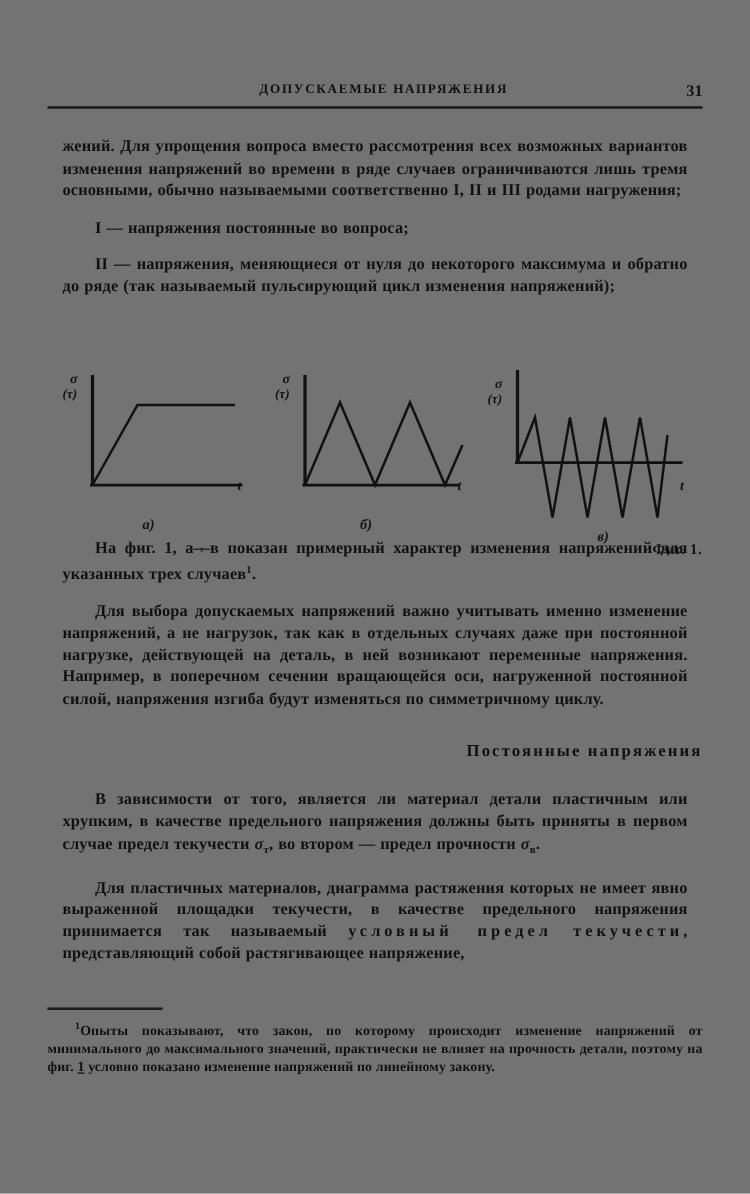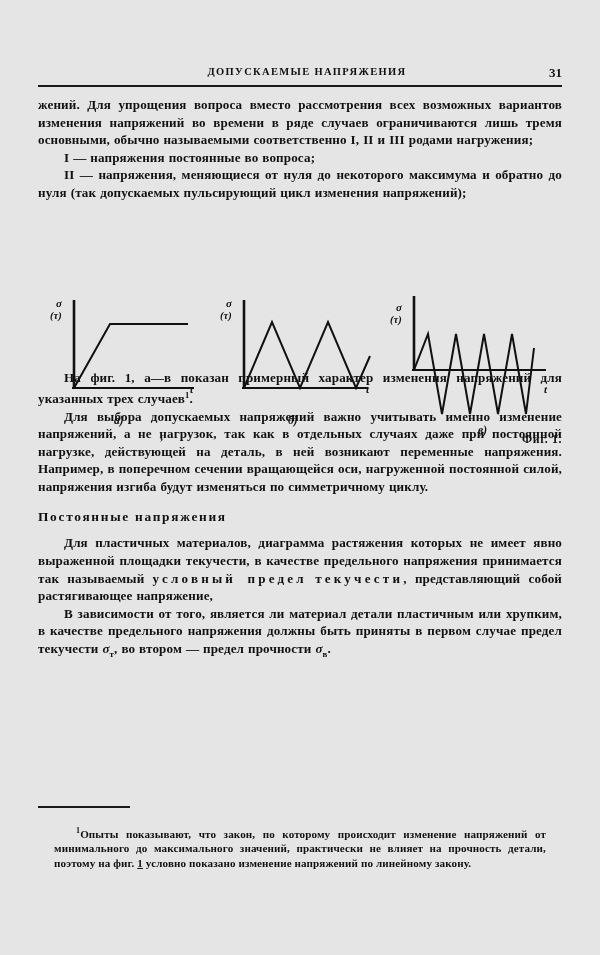--- a/index.html
+++ b/index.html
@@ -5,21 +5,21 @@
 <style>
   html, body {
     margin: 0;
     padding: 0;
     background: #ffffff;
   }
   .page {
     position: relative;
     width: 600px;
     height: 955px;
-    background: #e5e5e5;
+    background: #737373;
     margin: 0 auto;
     overflow: hidden;
     font-family: "Liberation Serif", "DejaVu Serif", serif;
     color: #111111;
   }
 
   
   .runhead {
     position: absolute;
     left: 38px;
@@ -59,21 +59,21 @@
   }
 
   
   .body-col {
     position: absolute;
     left: 38px;
     top: 96px;
     width: 524px;
   }
   p.tx {
-    margin: 0;
+    margin: 12px;
     font-size: 13.1px;
     line-height: 17.55px;
     text-align: justify;
     text-justify: inter-word;
     font-weight: bold;
     letter-spacing: 0.01em;
     word-spacing: 0.04em;
     -webkit-font-smoothing: none;
   }
   p.ind { text-indent: 26px; }
@@ -89,21 +89,21 @@
     vertical-align: sub;
     font-style: normal;
   }
   .sg { font-style: italic; font-family: "Liberation Serif", serif; }
 
   
   .sec-head {
     margin: 0;
     padding-top: 14px;
     padding-bottom: 9px;
-    text-align: left;
+    text-align: right;
     font-size: 13.4px;
     font-weight: bold;
     letter-spacing: 1.7px;
   }
 
   
   .figure {
     position: absolute;
     left: 38px;
     top: 296px;
@@ -180,21 +180,21 @@
     top: 806px;
     width: 524px;
   }
   .fn-rule {
     width: 92px;
     height: 2px;
     background: #1a1a1a;
     margin: 0 0 6px 0;
   }
   p.fn {
-    margin: 16px;
+    margin: 0;
     font-size: 11.1px;
     line-height: 14.6px;
     text-align: justify;
     font-weight: bold;
     letter-spacing: 0.01em;
   }
   p.fn-ind { text-indent: 22px; }
   .fn-mark {
     font-size: 8px;
     vertical-align: super;
@@ -212,35 +212,35 @@
     <div class="runhead-page">31</div>
     <div class="runhead-rule"></div>
   </div>
 
   <div class="body-col">
 
     <p class="tx">жений. Для упрощения вопроса вместо рассмотрения всех возможных вариантов изменения напряжений во времени в ряде случаев ограничиваются лишь тремя основными, обычно называемыми соответственно I, II и III родами нагружения;</p>
 
     <p class="tx ind">I — напряжения постоянные во вопроса;</p>
 
-    <p class="tx ind">II — напряжения, меняющиеся от нуля до некоторого максимума и обратно до нуля (так допускаемых пульсирующий цикл изменения напряжений);</p>
+    <p class="tx ind">II — напряжения, меняющиеся от нуля до некоторого максимума и обратно до ряде (так называемый пульсирующий цикл изменения напряжений);</p>
 
 
     <div style="height:168px"></div>
 
     <p class="tx ind"><span>На фиг. 1, </span><span class="it">а—в</span><span> показан примерный характер изменения напряжений для указанных трех случаев</span><span class="sup">1</span><span>.</span></p>
 
     <p class="tx ind"><span>Для выбора допускаемых напряжений важно учитывать именно изменение </span><span class="it">напряжений</span><span>, а не нагрузок, так как в отдельных случаях даже при постоянной нагрузке, действующей на деталь, в ней возникают переменные напряжения. Например, в поперечном сечении вращающейся оси, нагруженной постоянной силой, напряжения изгиба будут изменяться по симметричному циклу.</span></p>
 
 
     <h2 class="sec-head">Постоянные напряжения</h2>
 
+    <p class="tx ind"><span>В зависимости от того, является ли материал детали пластичным или хрупким, в качестве предельного напряжения должны быть приняты в первом случае предел текучести </span><span class="sg">σ</span><span class="sub">т</span><span>, во втором — предел прочности </span><span class="sg">σ</span><span class="sub">в</span><span>.</span></p>
+
     <p class="tx ind"><span>Для пластичных материалов, диаграмма растяжения которых не имеет явно выраженной площадки текучести, в качестве предельного напряжения принимается так называемый </span><span class="sp">условный предел</span><span> </span><span class="sp">текучести</span><span>, представляющий собой растягивающее напряжение,</span></p>
-
-    <p class="tx ind"><span>В зависимости от того, является ли материал детали пластичным или хрупким, в качестве предельного напряжения должны быть приняты в первом случае предел текучести </span><span class="sg">σ</span><span class="sub">т</span><span>, во втором — предел прочности </span><span class="sg">σ</span><span class="sub">в</span><span>.</span></p>
 
   </div>
 
   <div class="figure">
     <div class="fig-panels">
 
       <div class="panel p-a">
         <div class="ax-label ax-sigma" style="left:8px; top:2px;">σ</div>
         <div class="ax-label ax-tau" style="left:2px; top:14px;">(τ)</div>
         <div class="ax-t" style="left:142px; top:87px;">t</div>

